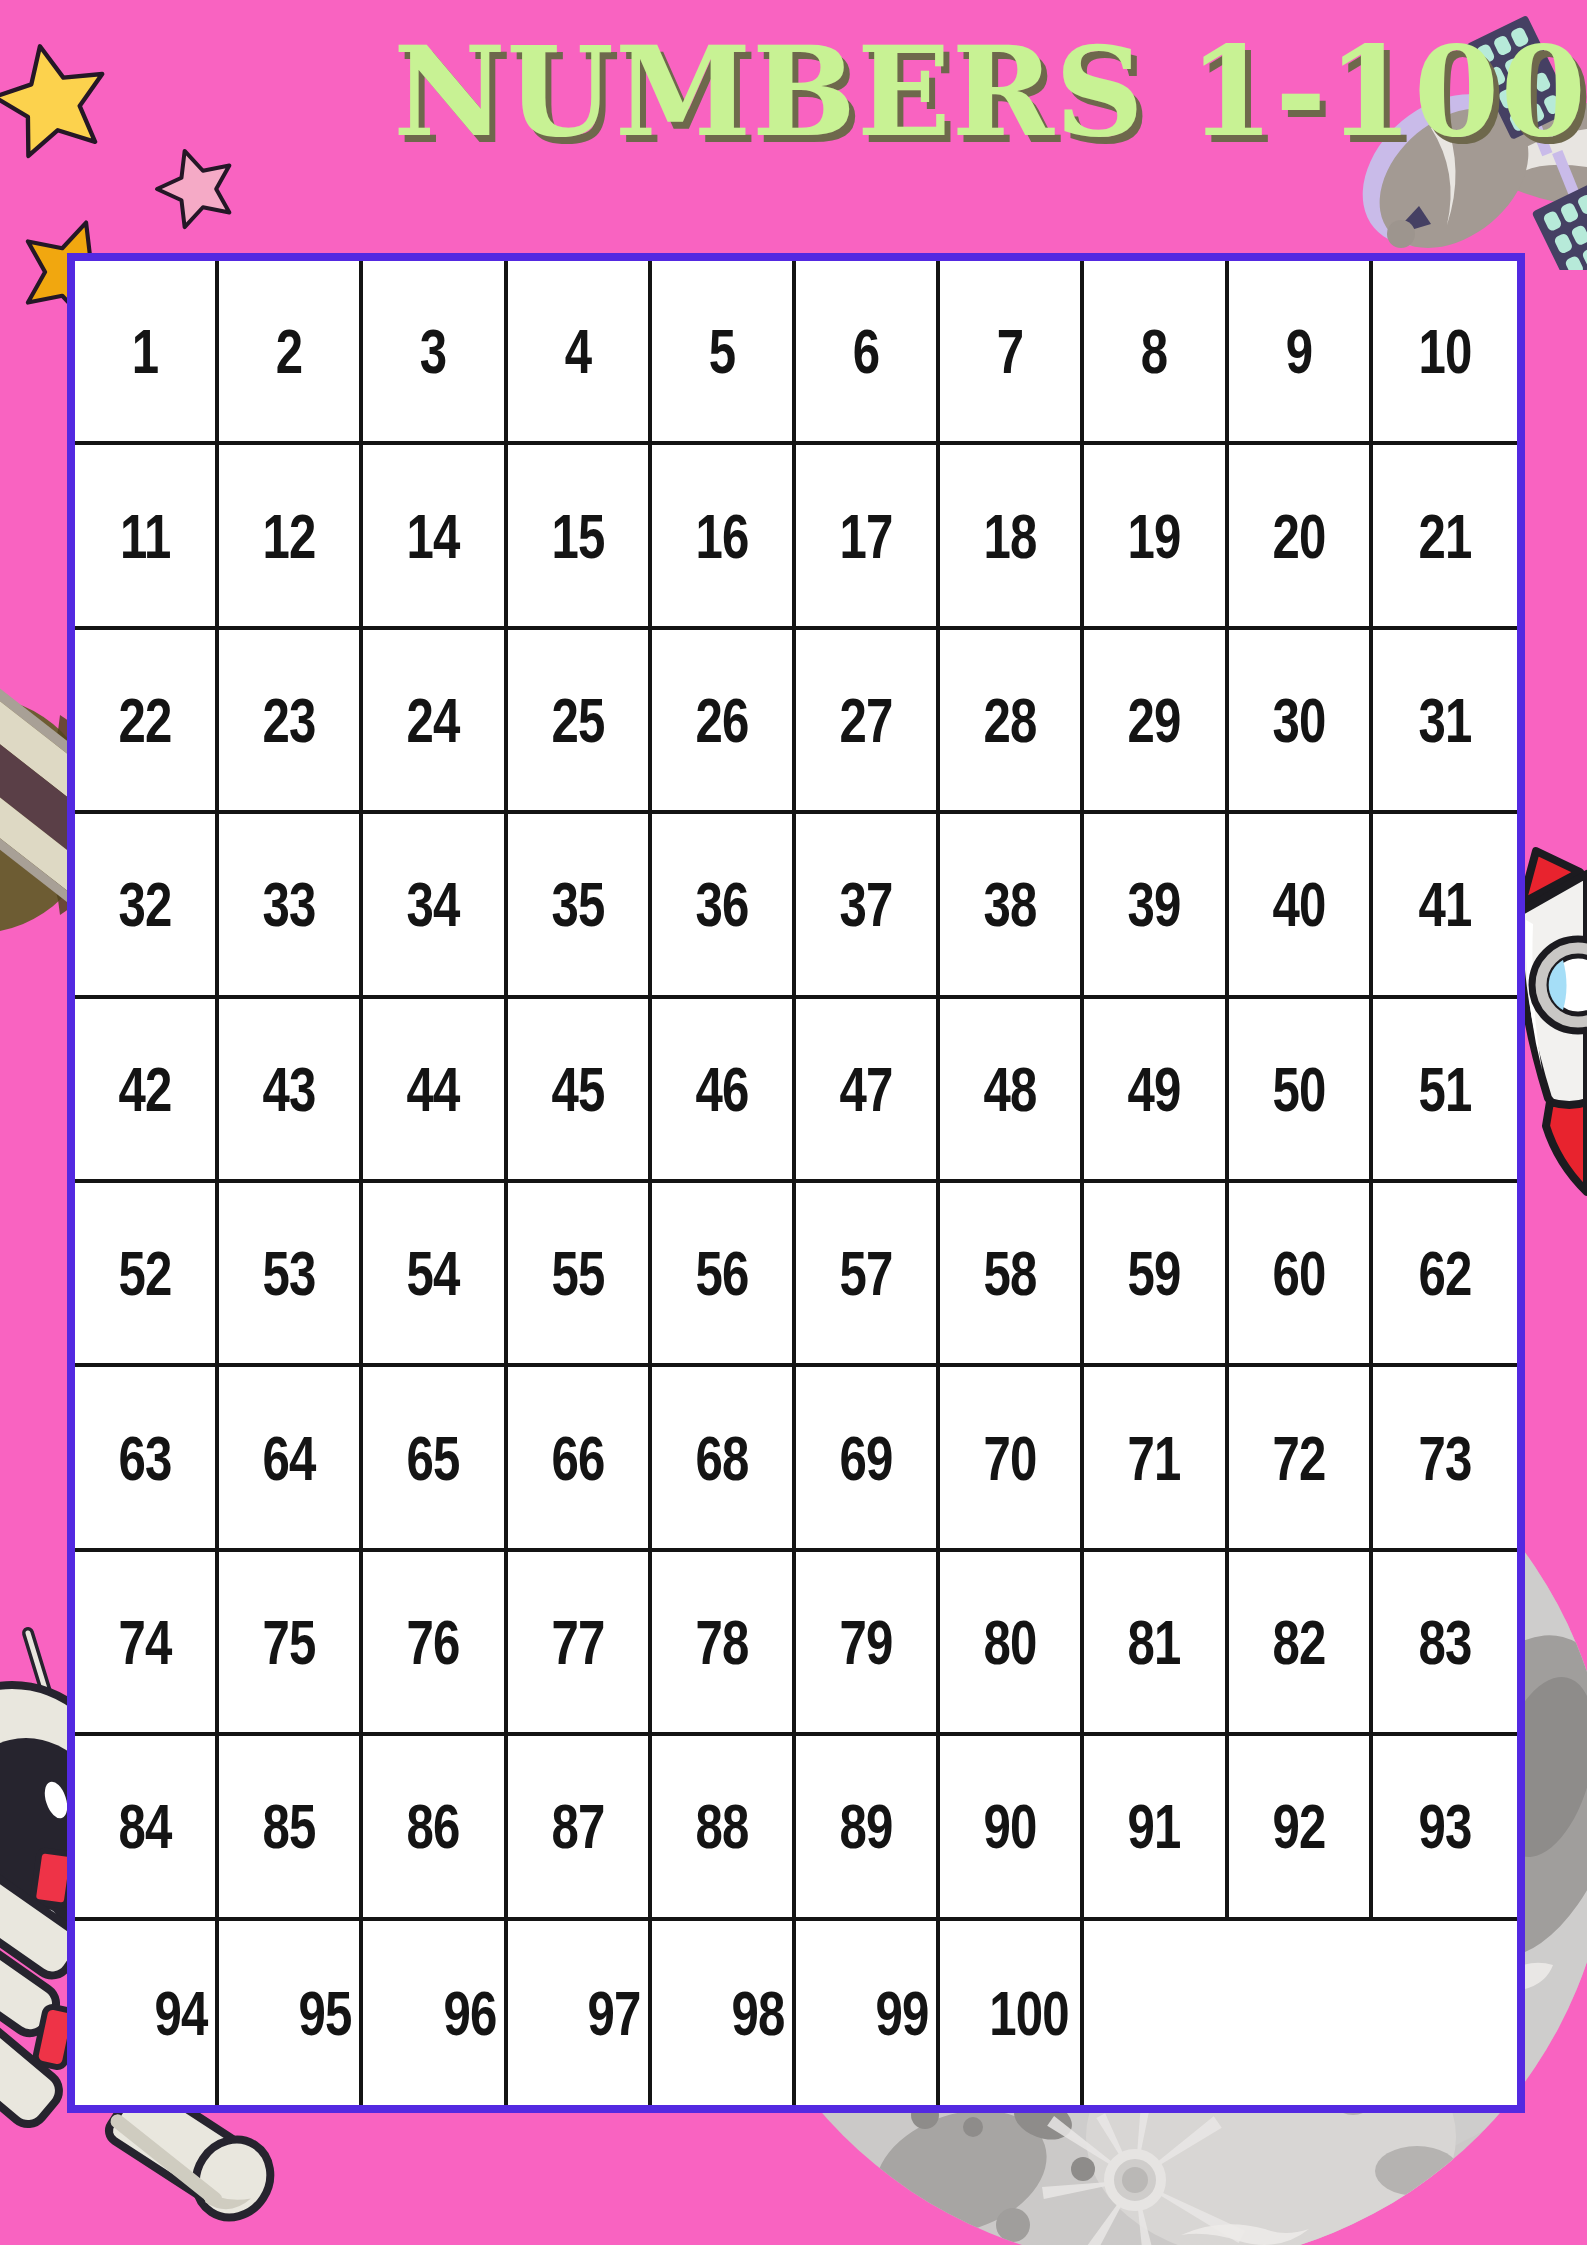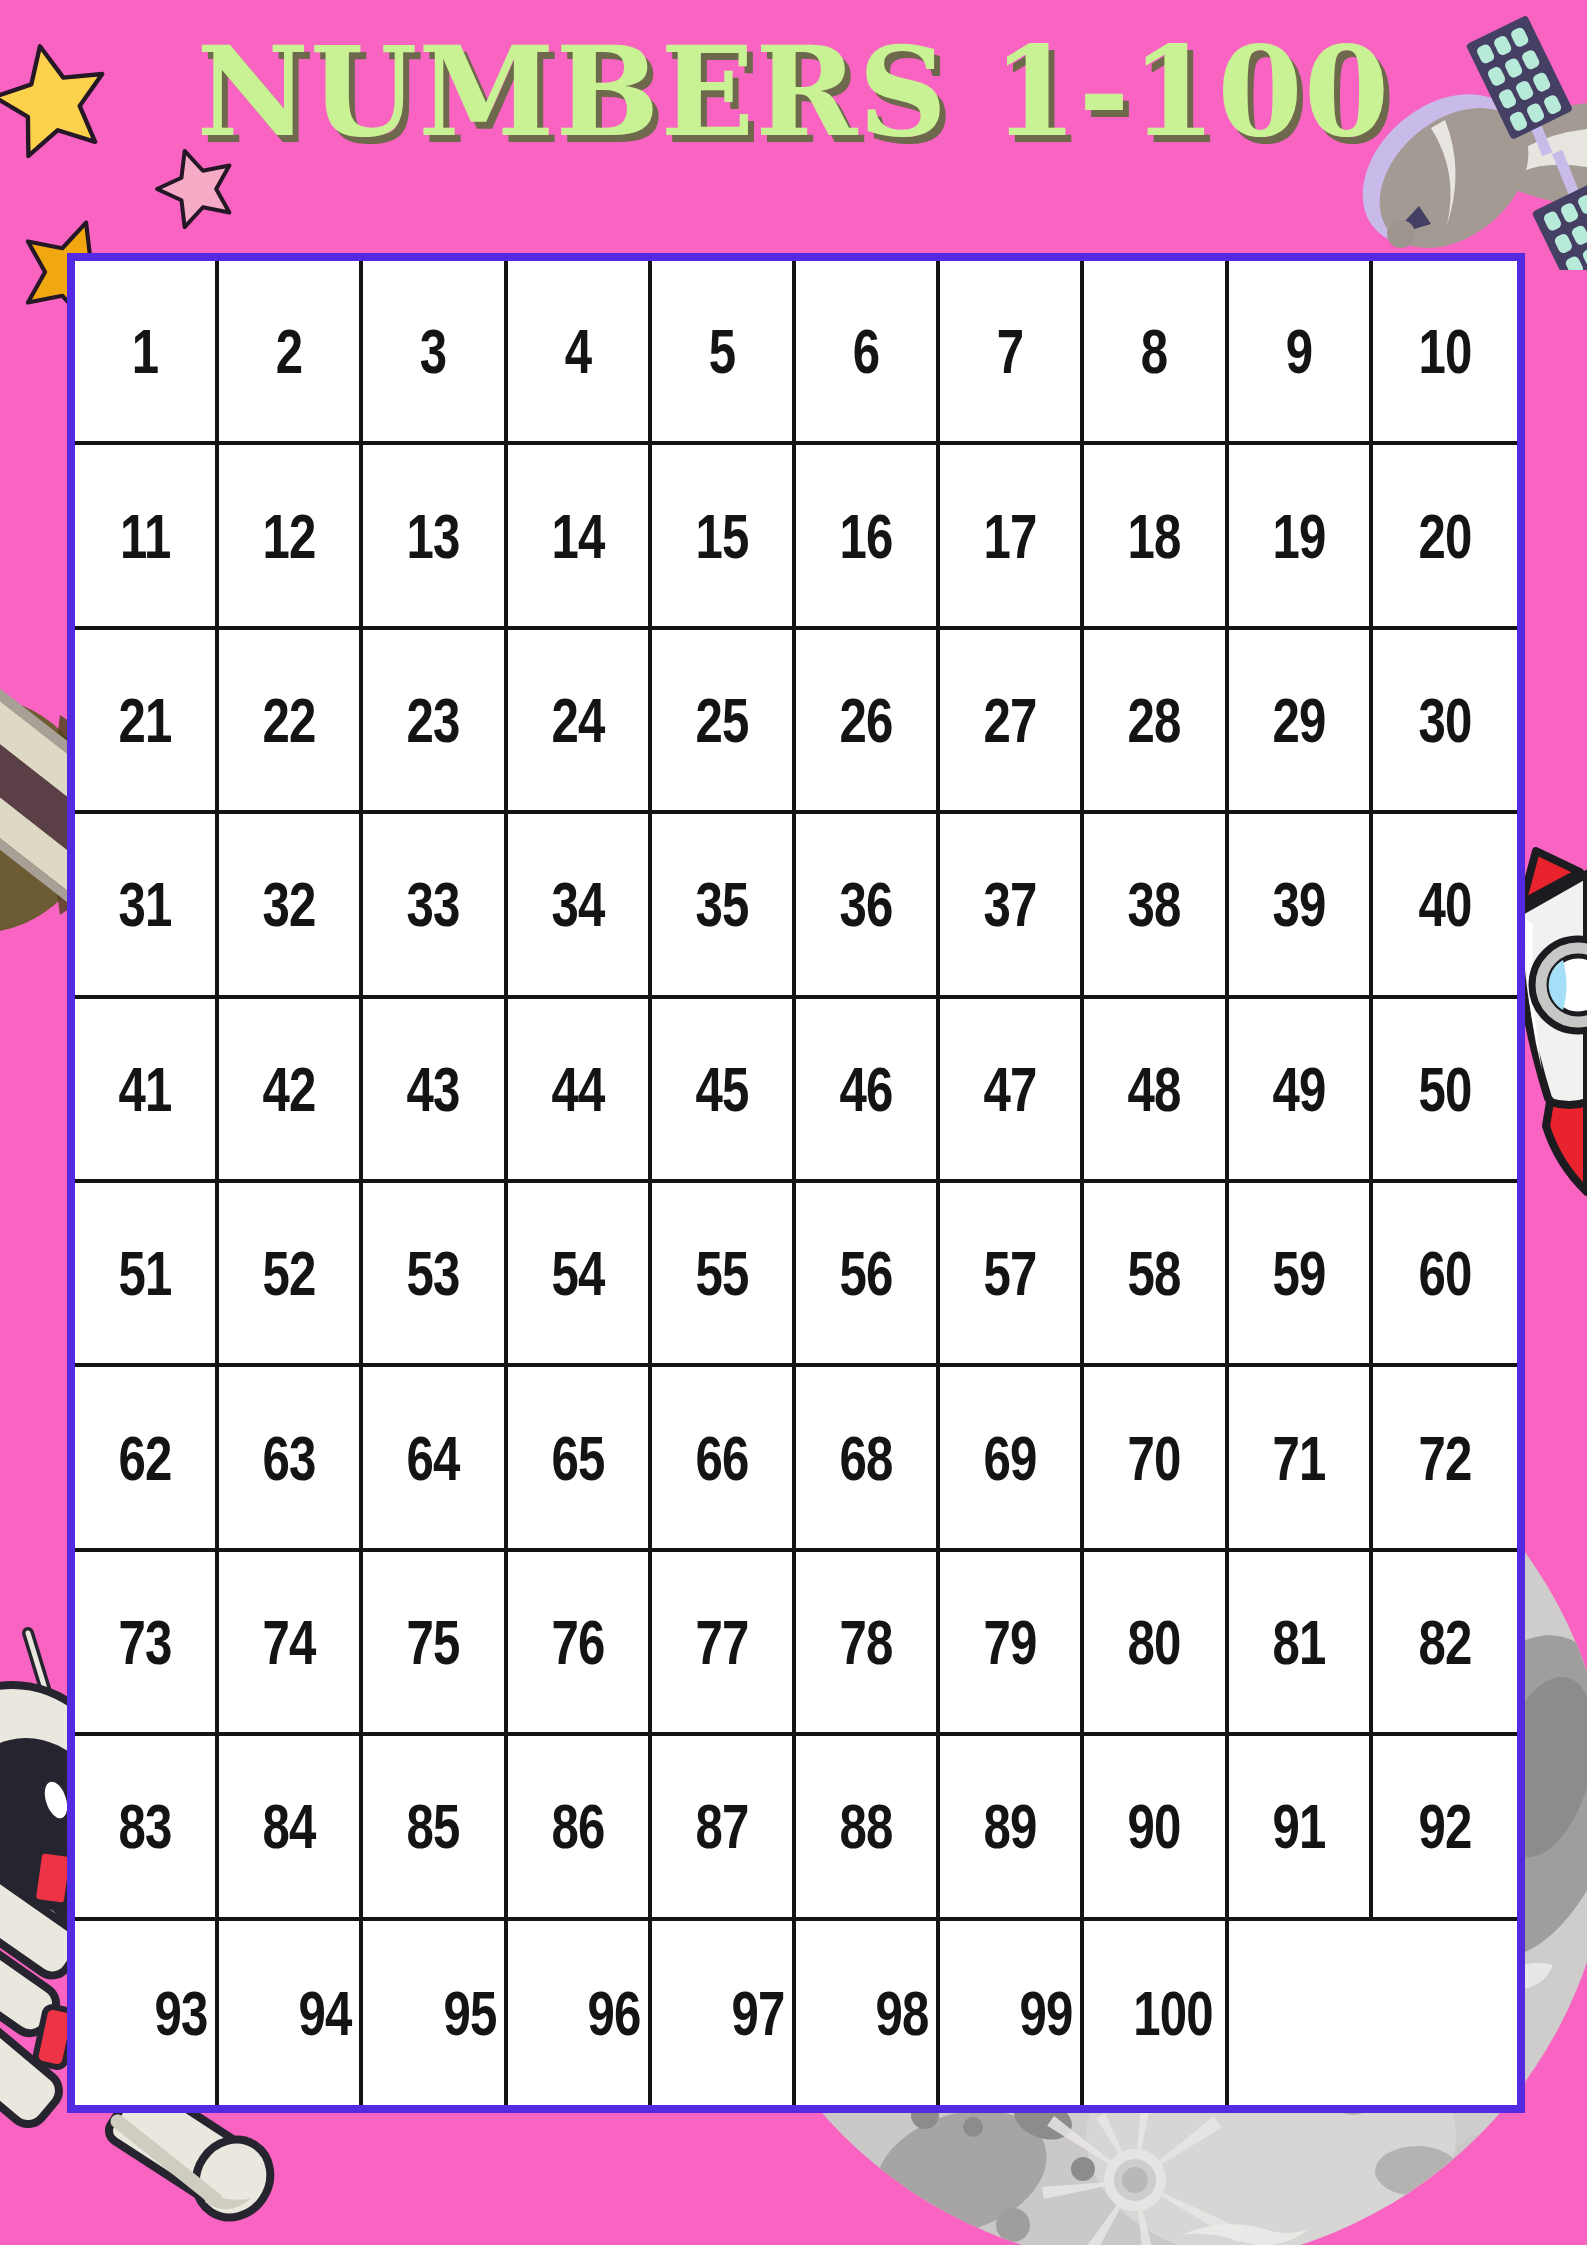--- a/index.html
+++ b/index.html
@@ -7,21 +7,21 @@
     position:relative;
     width:1587px;height:2245px;
     overflow:hidden;
     background:var(--background,#f963c1);
     font-family:"Liberation Sans",sans-serif;
   }
   .deco{position:absolute;pointer-events:none;}
   .z-deco{z-index:2;}
   .poster-title{
     position:absolute;top:28px;left:0;right:0;
-    margin:0;text-align:center;z-index:6;
+    margin:0;text-align:right;z-index:6;
     font-family:"DejaVu Serif",serif;
     font-weight:bold;font-size:123px;line-height:1.05;
     letter-spacing:1px;
     color:var(--title,#c8f294);
     text-shadow:6px 7px 0 var(--title-shadow,#6e684c);
   }
   .numbers-grid{
     position:absolute;left:67px;top:253px;
     width:1458px;height:1860px;
     box-sizing:border-box;
@@ -256,23 +256,20 @@
       <div class="cell">
         <span class="num">10</span>
       </div>
       <div class="cell">
         <span class="num">11</span>
       </div>
       <div class="cell">
         <span class="num">12</span>
       </div>
       <div class="cell">
-        <span class="num">13</span>
-      </div>
-      <div class="cell">
         <span class="num">14</span>
       </div>
       <div class="cell">
         <span class="num">15</span>
       </div>
       <div class="cell">
         <span class="num">16</span>
       </div>
       <div class="cell">
         <span class="num">17</span>

